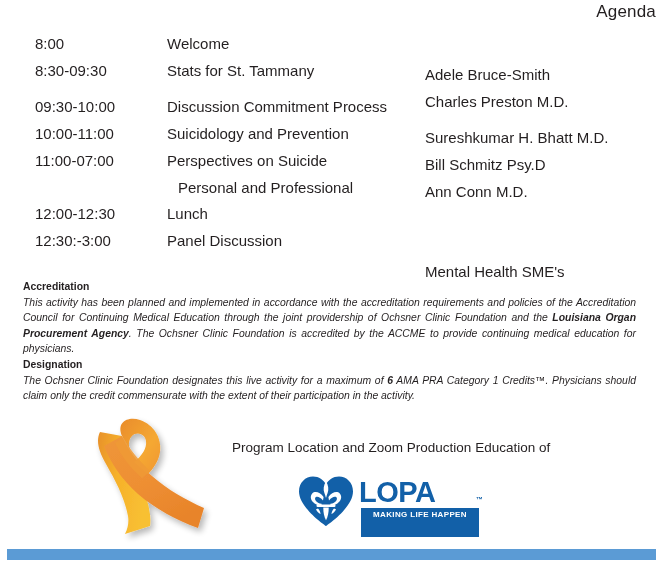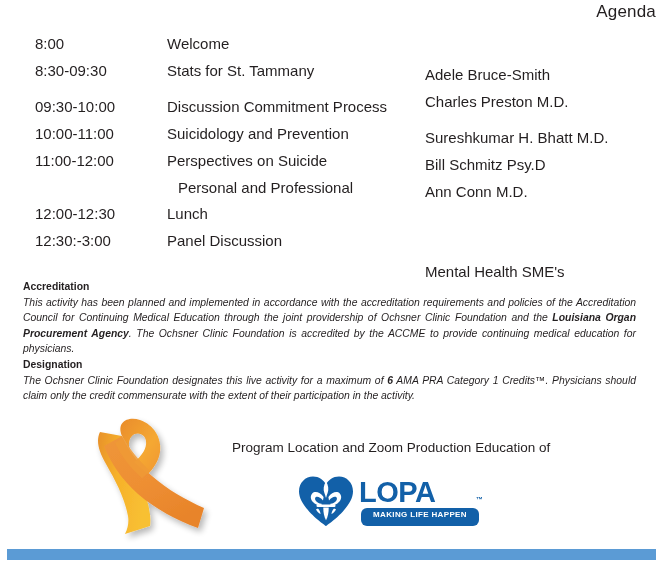--- a/index.html
+++ b/index.html
@@ -145,23 +145,23 @@
     top: 22px;
     font-size: 7px;
     font-weight: bold;
     color: #1260a8;
   }
   .lopa-tag {
     position: absolute;
     left: 64px;
     top: 34px;
     width: 118px;
-    height: 18px;
+    height: 29px;
     background: #1260a8;
-    border-radius: 6px;
+    border-radius: 0;
     color: #ffffff;
     font-size: 8px;
     font-weight: bold;
     letter-spacing: 0.35px;
     text-align: center;
     line-height: 13px;
     box-sizing: border-box;
   }
 
   
@@ -194,21 +194,21 @@
       <div class="col-time">09:30-10:00</div>
       <div class="col-topic">Discussion Commitment Process</div>
       <div class="col-speaker">Sureshkumar H. Bhatt M.D.</div>
     </div>
     <div class="agenda-row">
       <div class="col-time">10:00-11:00</div>
       <div class="col-topic">Suicidology and Prevention</div>
       <div class="col-speaker">Bill Schmitz Psy.D</div>
     </div>
     <div class="agenda-row">
-      <div class="col-time">11:00-12:00</div>
+      <div class="col-time">11:00-07:00</div>
       <div class="col-topic">Perspectives on Suicide</div>
       <div class="col-speaker">Ann Conn M.D.</div>
     </div>
     <div class="agenda-row subrow">
       <div class="col-time"></div>
       <div class="col-topic indented">Personal and Professional</div>
       <div class="col-speaker"></div>
     </div>
     <div class="agenda-row">
       <div class="col-time">12:00-12:30</div>

